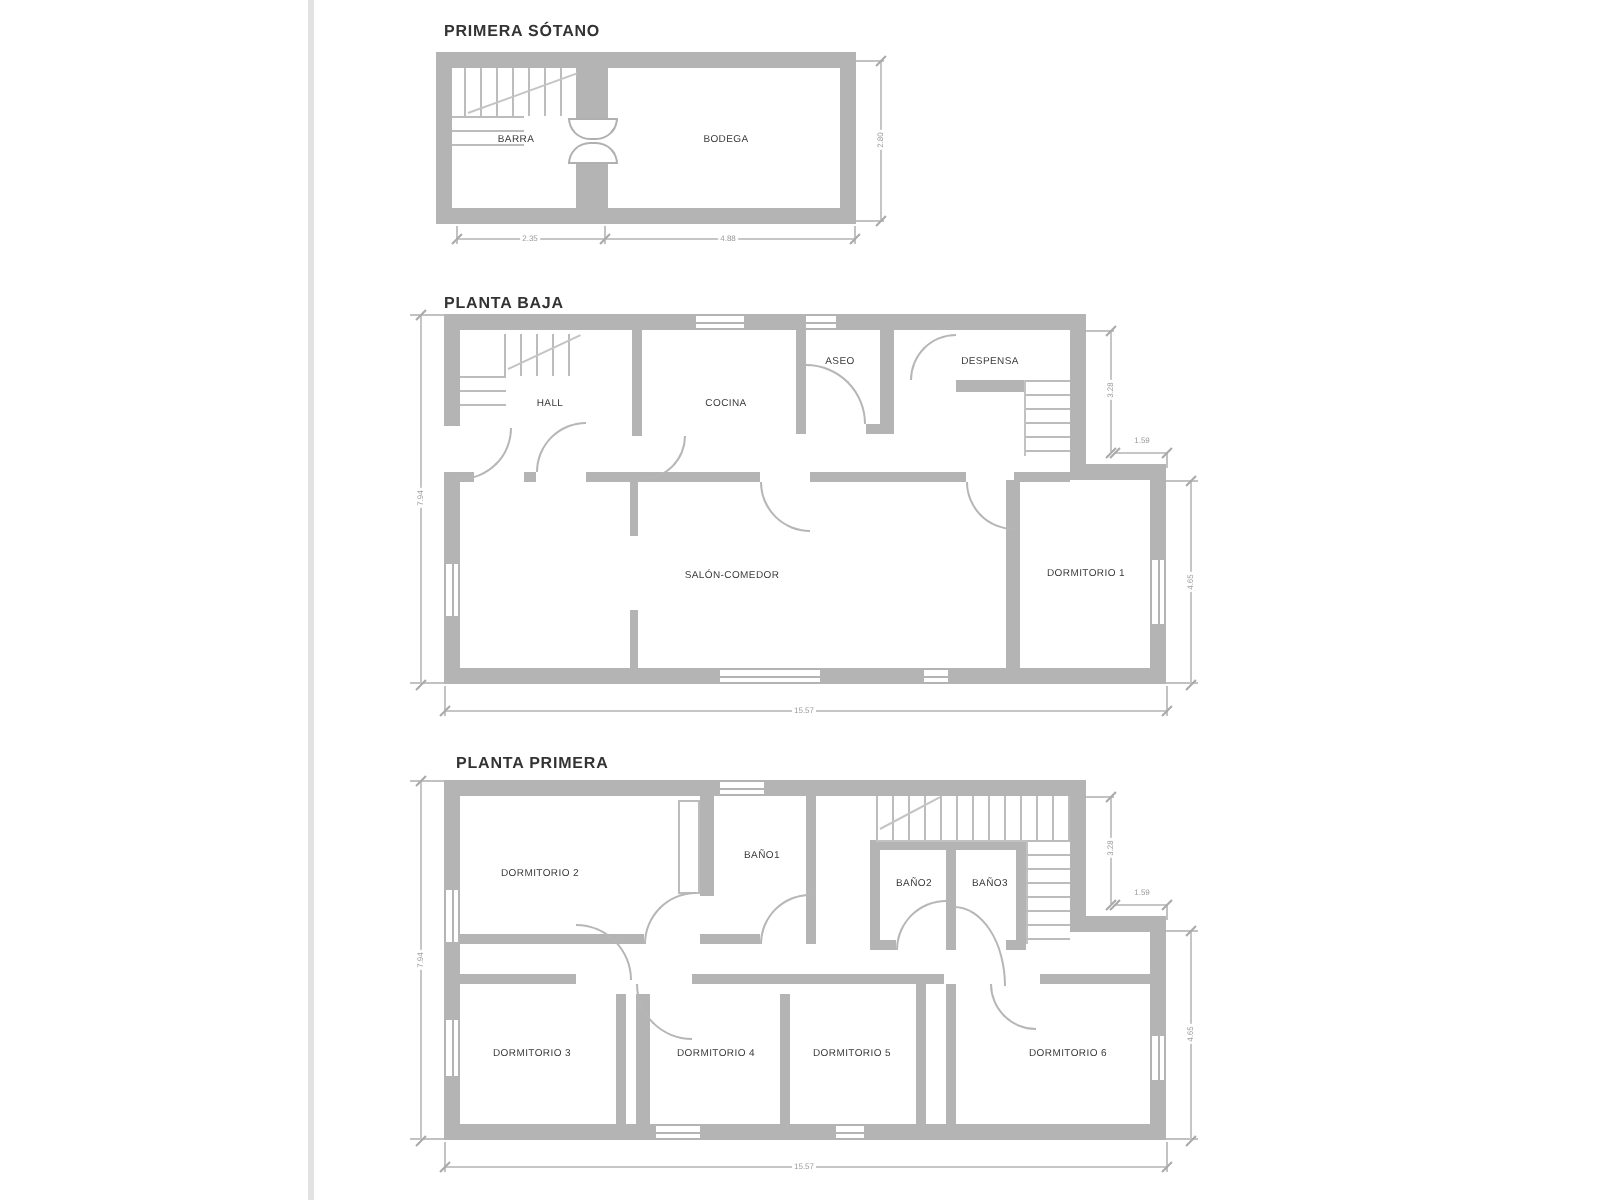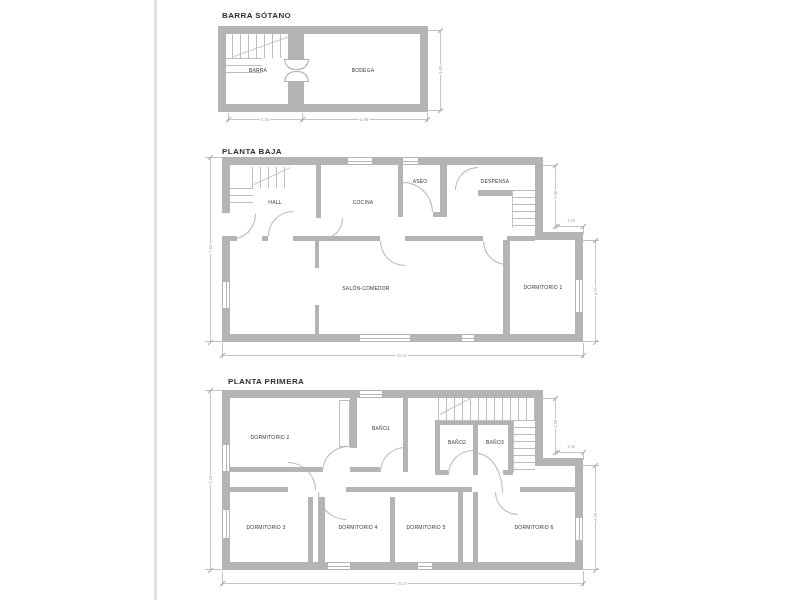--- a/index.html
+++ b/index.html
@@ -33,21 +33,21 @@
   .dlabel-v{transform:translate(-50%,-50%) rotate(-90deg);}
   .page-edge{position:absolute;left:154px;top:0;width:3px;height:600px;background:#e2e2e2;}
 </style>
 </head>
 <body>
 
 <div id="canvas">
   <div class="page-edge"></div>
 
   <div class="floor">
-    <div class="title" style="left:222px;top:11px;">BARRA SÓTANO</div>
+    <div class="title" style="left:222px;top:11px;">PRIMERA SÓTANO</div>
 
     <div class="w" style="left:218px;top:26px;width:210px;height:8px;"></div>
     <div class="w" style="left:218px;top:104px;width:210px;height:8px;"></div>
     <div class="w" style="left:218px;top:26px;width:8px;height:86px;"></div>
     <div class="w" style="left:420px;top:26px;width:8px;height:86px;"></div>
 
     <div class="w" style="left:288px;top:34px;width:16px;height:27px;"></div>
     <div class="w" style="left:288px;top:80px;width:16px;height:24px;"></div>
     <div class="lens" style="left:284px;top:59px;width:25px;height:11px;border-radius:0 0 12px 12px;"></div>
     <div class="lens" style="left:284px;top:71px;width:25px;height:11px;border-radius:12px 12px 0 0;"></div>

